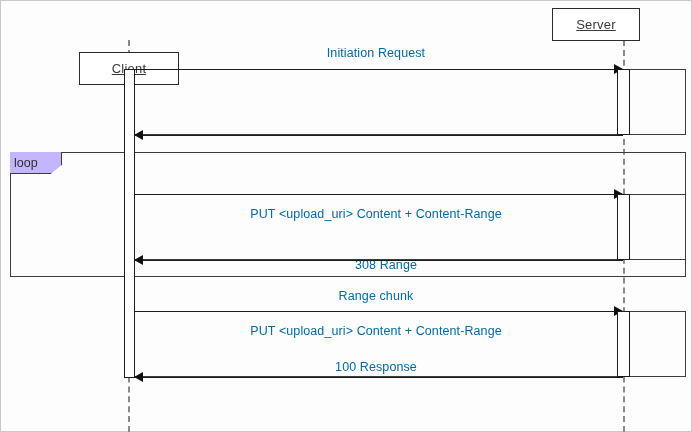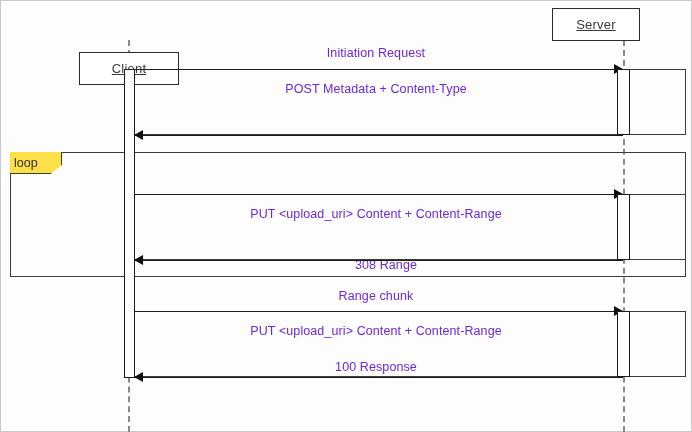--- a/index.html
+++ b/index.html
@@ -79,37 +79,37 @@
   .arrow-head.right{
     border-top:5px solid transparent;
     border-bottom:5px solid transparent;
     border-left:9px solid #101010;
   }
 
   
   .label{
     position:absolute;
     font-size:12.5px;
-    color:#6d28d9;
+    color:#0369a1;
     text-align:center;
     white-space:nowrap;
     letter-spacing:.1px;
   }
 
   
   .fragment{
     position:absolute;
     border:1px solid #3c3c3c;
     box-sizing:border-box;
     background:transparent;
   }
   .fragment-tab{
     position:absolute;
     box-sizing:border-box;
-    background:#fde047;
+    background:#c4b5fd;
     border:1px solid #3c3c3c;
     border-top:none;
     border-left:none;
     clip-path:polygon(0 0, 100% 0, 100% 58%, 78% 100%, 0 100%);
     display:flex;align-items:center;
     padding-left:4px;
   }
   .fragment-tab span{
     font-size:12.5px;color:#2e2e2e;
   }
@@ -134,21 +134,20 @@
 
   <div class="fragment" style="left:10px;top:152px;width:676px;height:125px;"></div>
   <div class="fragment-tab" style="left:10px;top:152px;width:52px;height:22px;">
     <span>loop</span>
   </div>
 
   <div class="label" style="left:130px;top:46px;width:492px;">Initiation Request</div>
 
   <div class="msgbox" style="left:124px;top:69px;width:562px;height:66px;"></div>
 
-  <div class="label" style="left:130px;top:82px;width:492px;">POST Metadata + Content-Type</div>
   <div class="arrow-line" style="left:134px;top:69px;width:489px;"></div>
   <div class="arrow-head right" style="left:614px;top:64px;"></div>
 
   <div class="arrow-line" style="left:134px;top:135px;width:489px;"></div>
   <div class="arrow-head left" style="left:134px;top:130px;"></div>
 
 
   <div class="msgbox" style="left:124px;top:194px;width:562px;height:66px;"></div>
 
   <div class="label" style="left:130px;top:207px;width:492px;">PUT &lt;upload_uri&gt; Content + Content-Range</div>

